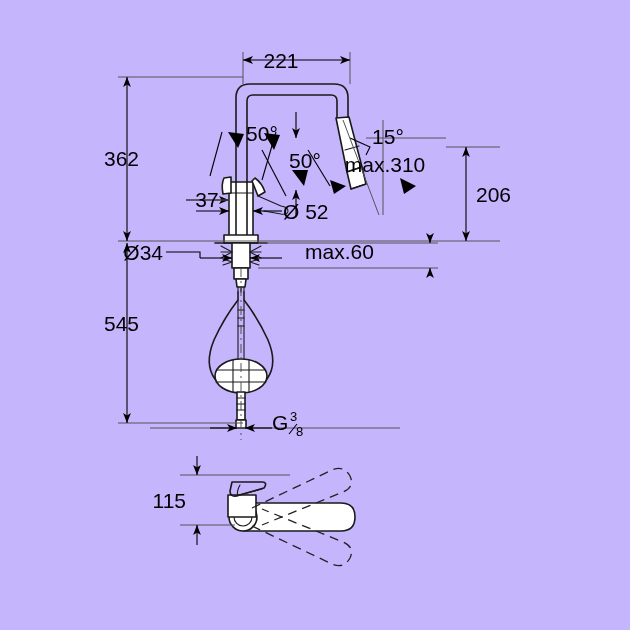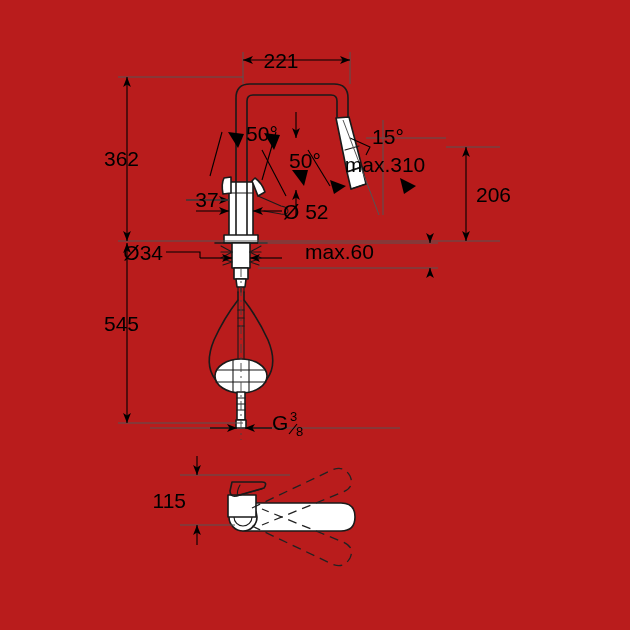--- a/index.html
+++ b/index.html
@@ -8,21 +8,21 @@
     padding: 0;
     background: #ffffff;
   }
   body {
     font-family: "Liberation Sans", sans-serif;
   }
   #drawing-root {
     position: relative;
     width: 630px;
     height: 630px;
-    background: #b91c1c;
+    background: #c4b5fd;
     overflow: hidden;
   }
   #drawing-svg {
     position: absolute;
     top: 0;
     left: 0;
     width: 630px;
     height: 630px;
   }
   .dimtext {

